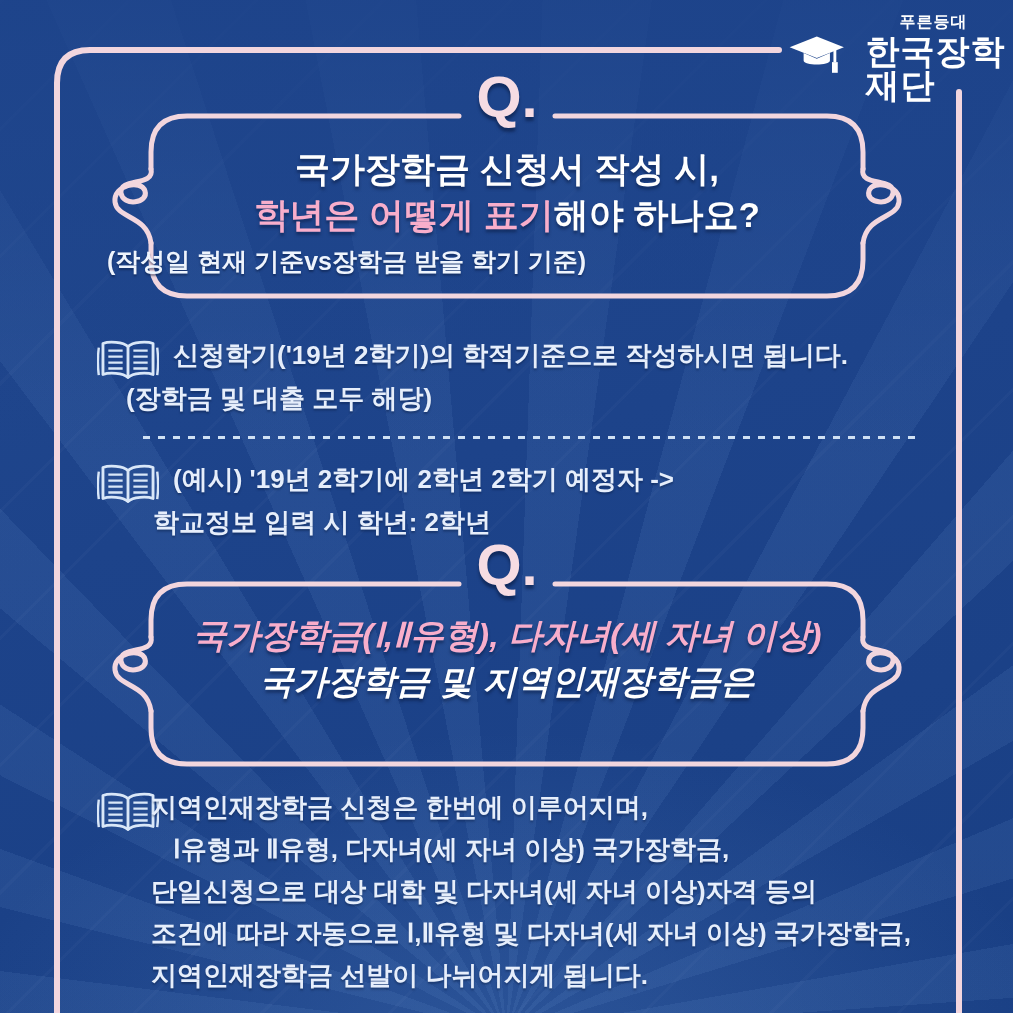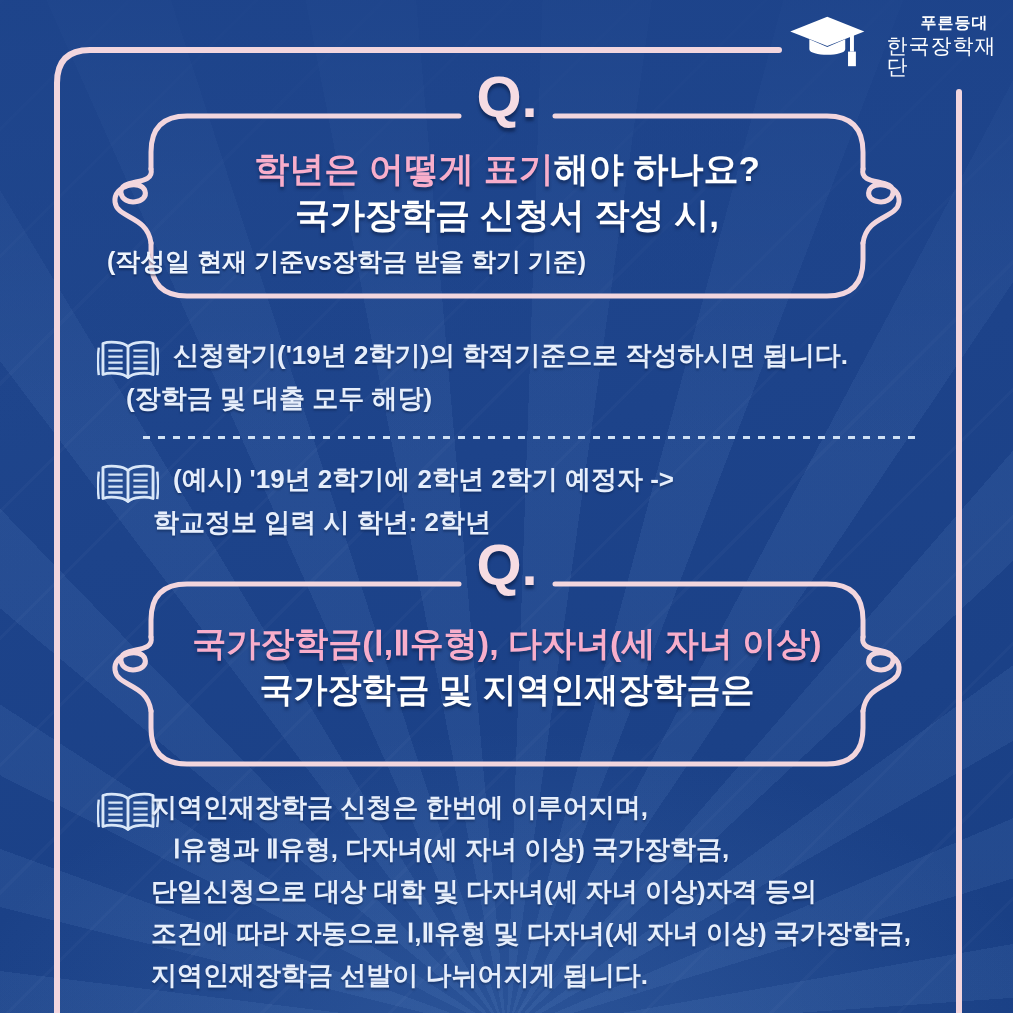--- a/index.html
+++ b/index.html
@@ -13,21 +13,21 @@
       linear-gradient(165deg,#22498f 0%,#1d438a 45%,#193f84 100%);
   }
   .fade-top{position:absolute;inset:0;background:linear-gradient(180deg,rgba(29,67,138,.85) 0%,rgba(29,67,138,0) 45%);pointer-events:none;}
   svg{display:block;}
   
   .outer-frame{position:absolute;left:0;top:0;}
   
   .logo{position:absolute;top:14px;left:788px;display:flex;align-items:center;gap:20px;z-index:5;}
   .logo-text{color:#fff;line-height:1;}
   .logo-tagline{font-size:16px;letter-spacing:1px;margin:0 0 4px 34px;font-weight:bold;}
-  .logo-name{font-size:21px;font-weight:normal;letter-spacing:1px;}
+  .logo-name{font-size:34px;font-weight:bold;letter-spacing:1px;}
   
   .qsec{position:absolute;left:107px;width:800px;z-index:3;}
   .qframe-svg{position:absolute;left:0;width:800px;height:190px;}
   .qmark{
     position:absolute;left:0;width:100%;text-align:center;
     color:#f6dce3;font-size:58px;font-weight:bold;line-height:1;
     text-shadow:0 4px 3px rgba(8,24,60,.55);
   }
   .qtitle{position:absolute;left:0;width:100%;text-align:center;color:#fff;font-weight:bold;
     text-shadow:0 3px 3px rgba(8,24,60,.5);}
@@ -78,22 +78,22 @@
       <g fill="none" stroke="#f2d6de" stroke-width="5" stroke-linecap="round">
         <path d="M352 5 H80 Q44 5 44 41 V58"></path>
         <path d="M44 132 V149 Q44 185 80 185 H720 Q756 185 756 149 V132"></path>
         <path d="M756 58 V41 Q756 5 720 5 H448"></path>
         <path d="M44 58 C48 76 12 66 14 82 C16 96 42 92 38 80 C34 68 6 74 8 91 C10 108 40 104 44 132"></path>
         <path d="M756 58 C752 76 788 66 786 82 C784 96 758 92 762 80 C766 68 794 74 792 91 C790 108 760 104 756 132"></path>
       </g>
     </svg>
     <div class="qmark" style="top:68px;">Q.</div>
     <div class="qtitle" style="top:146px;">
+      <div class="ln">국가장학금 신청서 작성 시,</div>
       <div class="ln"><span class="hl">학년은 어떻게 표기</span><span>해야 하나요?</span></div>
-      <div class="ln">국가장학금 신청서 작성 시,</div>
     </div>
     <div class="qsub" style="top:245px;">(작성일 현재 기준vs장학금 받을 학기 기준)</div>
   </div>
 
   <div class="ans" style="top:334px;">
     <svg class="book" width="62" height="48" viewBox="0 0 52 40">
       <g fill="none" stroke="#d9e7f8" stroke-width="2.4" stroke-linejoin="round">
         <path d="M26 7 C22 3 10 2.5 5 4.5 V30.5 C10 28.5 22 29 26 33 C30 29 42 28.5 47 30.5 V4.5 C42 2.5 30 3 26 7 Z"></path>
         <path d="M26 7 V33"></path>
         <path d="M9.5 10.5 H21.5 M9.5 15.5 H21.5 M9.5 20.5 H21.5 M9.5 25.5 H21.5" stroke-width="2"></path>
@@ -131,21 +131,21 @@
     <svg class="qframe-svg" style="top:113px;" viewBox="0 0 800 190">
       <g fill="none" stroke="#f2d6de" stroke-width="5" stroke-linecap="round">
         <path d="M352 5 H80 Q44 5 44 41 V58"></path>
         <path d="M44 132 V149 Q44 185 80 185 H720 Q756 185 756 149 V132"></path>
         <path d="M756 58 V41 Q756 5 720 5 H448"></path>
         <path d="M44 58 C48 76 12 66 14 82 C16 96 42 92 38 80 C34 68 6 74 8 91 C10 108 40 104 44 132"></path>
         <path d="M756 58 C752 76 788 66 786 82 C784 96 758 92 762 80 C766 68 794 74 792 91 C790 108 760 104 756 132"></path>
       </g>
     </svg>
     <div class="qmark" style="top:70px;">Q.</div>
-    <div class="qtitle" style="top:154px;">
+    <div class="qtitle" style="top:146px;font-style:italic;">
       <div class="ln hl" style="font-size:34px;">국가장학금(Ⅰ,Ⅱ유형), 다자녀(세 자녀 이상)</div>
       <div class="ln" style="font-size:34px;">국가장학금 및 지역인재장학금은</div>
     </div>
   </div>
 
   <div class="ans" style="top:786px;">
     <svg class="book" width="62" height="48" viewBox="0 0 52 40">
       <g fill="none" stroke="#d9e7f8" stroke-width="2.4" stroke-linejoin="round">
         <path d="M26 7 C22 3 10 2.5 5 4.5 V30.5 C10 28.5 22 29 26 33 C30 29 42 28.5 47 30.5 V4.5 C42 2.5 30 3 26 7 Z"></path>
         <path d="M26 7 V33"></path>

